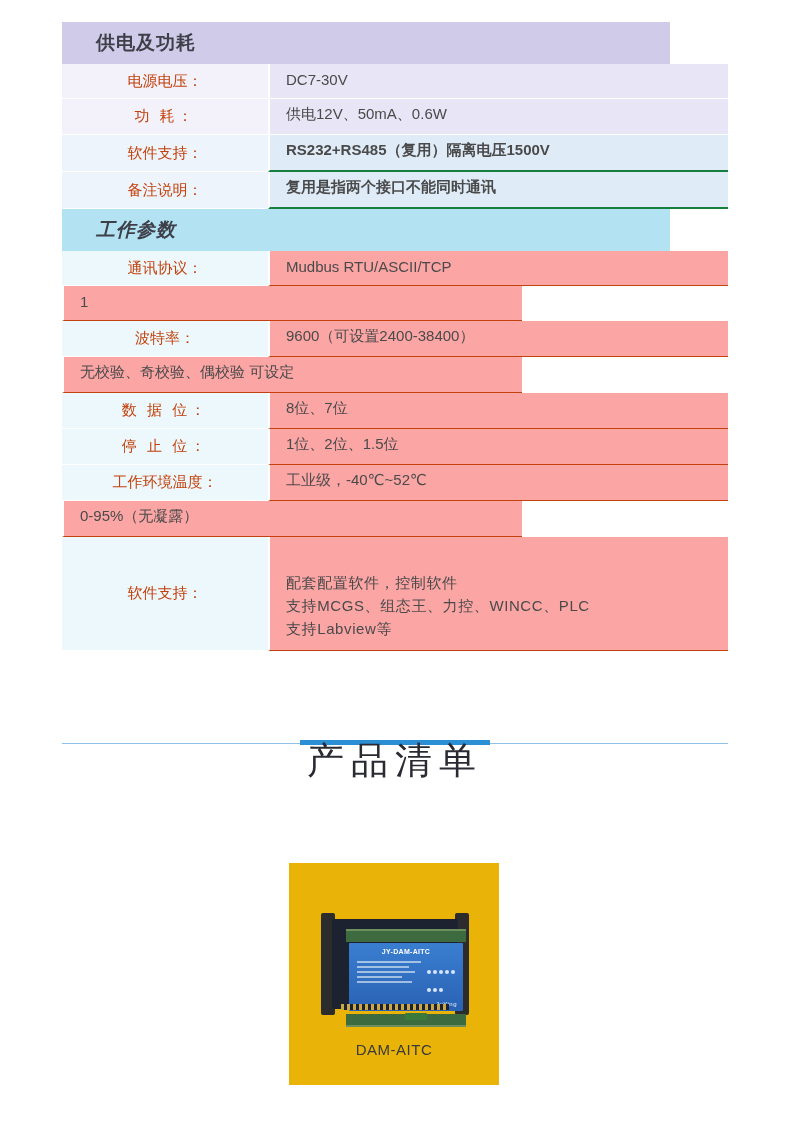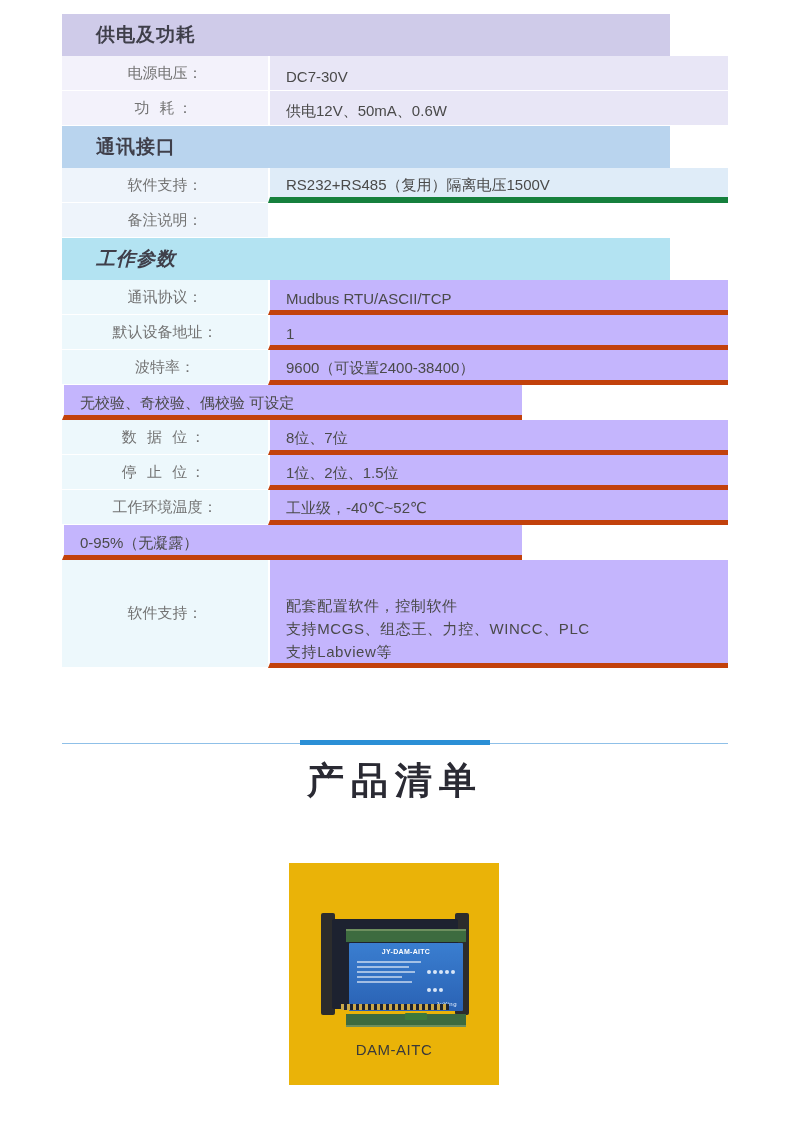--- a/index.html
+++ b/index.html
@@ -16,21 +16,21 @@
     overflow: hidden;
   }
   .sheet {
     width: 790px;
     height: 1124px;
     position: relative;
   }
   .spec-wrap {
     position: absolute;
     left: 62px;
-    top: 14px;
+    top: 22px;
     width: 608px;
   }
   
   .sec-head {
     height: 42px;
     display: flex;
     align-items: center;
     padding-left: 34px;
     font-size: 19px;
     font-weight: bold;
@@ -48,42 +48,42 @@
     box-sizing: border-box;
   }
   .row .label {
     width: 206px;
     min-height: 35px;
     box-sizing: border-box;
     display: flex;
     align-items: center;
     justify-content: center;
     font-size: 15px;
-    color: #737373;
+    color: #c2410c;
     padding: 6px 4px;
   }
   .row .value {
     width: 460px;
     min-height: 35px;
     box-sizing: border-box;
     display: flex;
     align-items: center;
     font-size: 15px;
     color: #4a4a4a;
-    padding: 6px 0 0 16px;
+    padding: 6px 0 10px 16px;
   }
   
   .g-purple .label { background: #f3f2fb; border-bottom: 1px solid #ffffff; }
   .g-purple .value { background: #e8e6f6; border-bottom: 1px solid #ffffff; border-left: 2px solid #ffffff; }
   
   .g-blue .label { background: #eef4fb; border-bottom: 1px solid #ffffff; }
-  .g-blue .value { background: #dfecf8; border-bottom: 6px solid #15803d; border-left: 2px solid #ffffff; }
+  .g-blue .value { background: #dfecf8; border-bottom: 2px solid #15803d; border-left: 2px solid #ffffff; font-weight: bold; }
   
   .g-cyan .label { background: #edf8fc; border-bottom: 1px solid #ffffff; }
-  .g-cyan .value { background: #c4b5fd; border-bottom: 5px solid #c2410c; border-left: 2px solid #ffffff; }
+  .g-cyan .value { background: #fca5a5; border-bottom: 1px solid #c2410c; border-left: 2px solid #ffffff; }
 
   .label.spaced { letter-spacing: 3px; }
   .value .multi { line-height: 23px; white-space: pre-line; letter-spacing: 0.6px; margin-top: 28px; }
   .value.tall, .label.tall { min-height: 88px; }
 
   
   .divider-wrap {
     position: absolute;
     left: 62px;
     top: 740px;
@@ -100,26 +100,26 @@
   .divider-accent {
     position: absolute;
     left: 238px; top: 0px;
     width: 190px;
     height: 5px;
     background: #2b8fd6;
   }
 
   .product-title {
     position: absolute;
-    top: 756px;
+    top: 736px;
     left: 0;
     width: 790px;
     text-align: center;
     font-size: 37px;
-    font-weight: bold;
+    font-weight: normal;
     color: #2a2a33;
     letter-spacing: 7px;
   }
 
   .product-card {
     position: absolute;
     left: 289px;
     top: 863px;
     width: 210px;
     height: 222px;
@@ -260,39 +260,38 @@
       <div class="row">
         <div class="label">电源电压：</div>
         <div class="value">DC7-30V</div>
       </div>
       <div class="row">
         <div class="label spaced">功        耗：</div>
         <div class="value">供电12V、50mA、0.6W</div>
       </div>
     </div>
 
-    <div class="sec-head blue">通讯接口</div>
     <div class="g-blue">
       <div class="row">
         <div class="label">软件支持：</div>
         <div class="value">RS232+RS485（复用）隔离电压1500V</div>
       </div>
       <div class="row">
         <div class="label">备注说明：</div>
+        <div class="value">复用是指两个接口不能同时通讯</div>
       </div>
     </div>
 
     <div class="sec-head cyan">工作参数</div>
     <div class="g-cyan">
       <div class="row">
         <div class="label">通讯协议：</div>
         <div class="value">Mudbus RTU/ASCII/TCP</div>
       </div>
       <div class="row">
-        <div class="label">默认设备地址：</div>
         <div class="value">1</div>
       </div>
       <div class="row">
         <div class="label">波特率：</div>
         <div class="value">9600（可设置2400-38400）</div>
       </div>
       <div class="row">
         <div class="value">无校验、奇校验、偶校验 可设定</div>
       </div>
       <div class="row">

